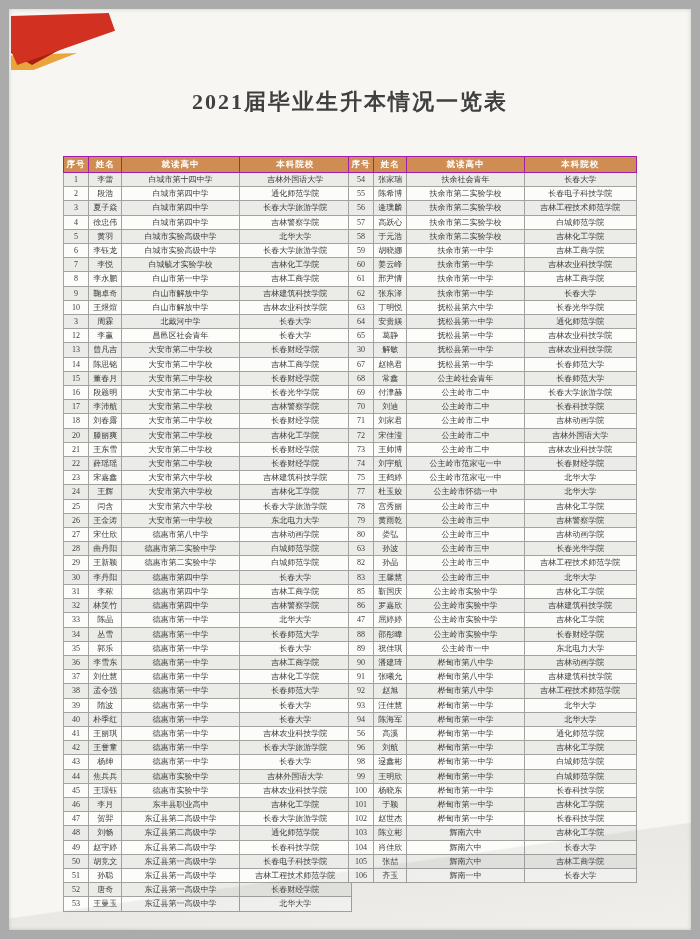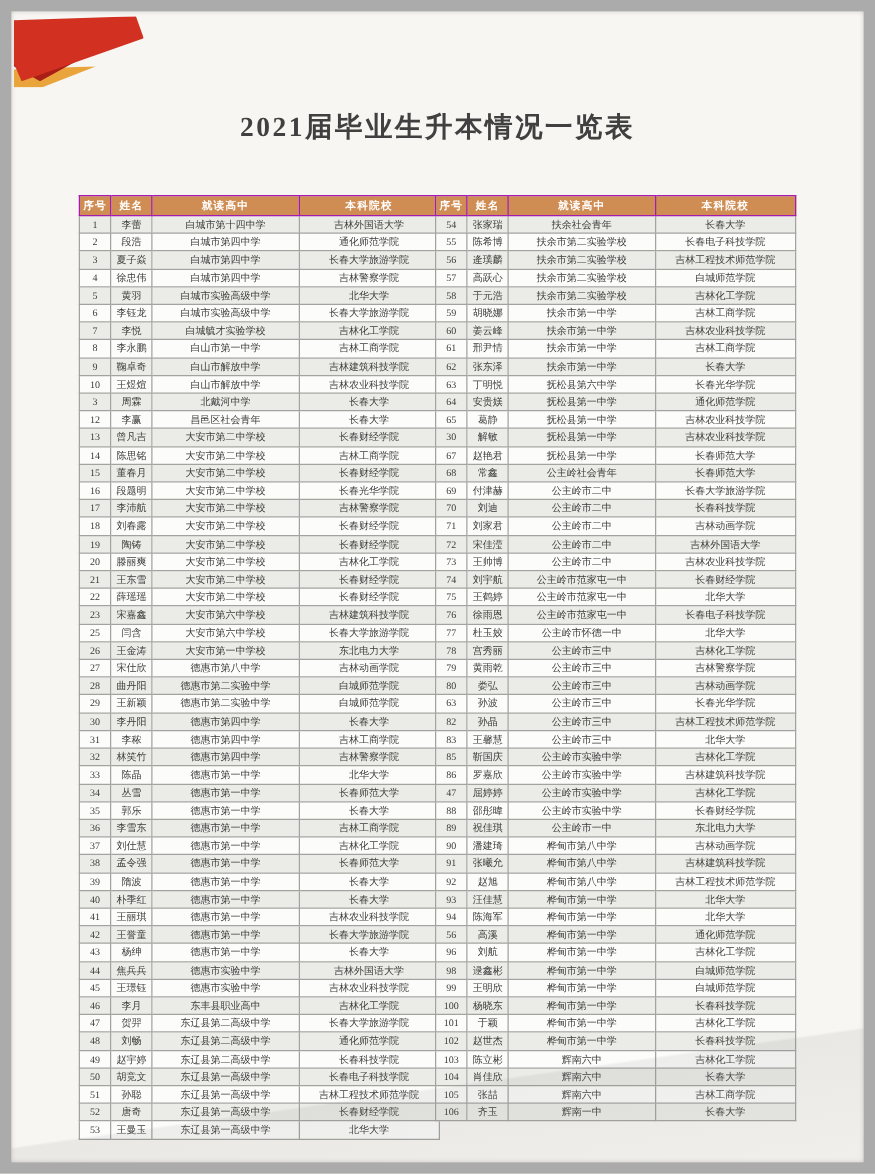--- a/index.html
+++ b/index.html
@@ -208,26 +208,20 @@
             <td>大安市第二中学校</td>
             <td>吉林警察学院</td>
           </tr>
           <tr>
             <td>18</td>
             <td>刘春露</td>
             <td>大安市第二中学校</td>
             <td>长春财经学院</td>
           </tr>
           <tr>
-            <td>19</td>
-            <td>陶铸</td>
-            <td>大安市第二中学校</td>
-            <td>长春财经学院</td>
-          </tr>
-          <tr>
             <td>20</td>
             <td>滕丽爽</td>
             <td>大安市第二中学校</td>
             <td>吉林化工学院</td>
           </tr>
           <tr>
             <td>21</td>
             <td>王东雪</td>
             <td>大安市第二中学校</td>
             <td>长春财经学院</td>
@@ -236,20 +230,26 @@
             <td>22</td>
             <td>薛瑶瑶</td>
             <td>大安市第二中学校</td>
             <td>长春财经学院</td>
           </tr>
           <tr>
             <td>23</td>
             <td>宋嘉鑫</td>
             <td>大安市第六中学校</td>
             <td>吉林建筑科技学院</td>
+          </tr>
+          <tr>
+            <td>24</td>
+            <td>王辉</td>
+            <td>大安市第六中学校</td>
+            <td>吉林化工学院</td>
           </tr>
           <tr>
             <td>25</td>
             <td>闫含</td>
             <td>大安市第六中学校</td>
             <td>长春大学旅游学院</td>
           </tr>
           <tr>
             <td>26</td>
             <td>王金涛</td>
@@ -563,26 +563,20 @@
             <td>公主岭市范家屯一中</td>
             <td>长春财经学院</td>
           </tr>
           <tr>
             <td>75</td>
             <td>王鹤婷</td>
             <td>公主岭市范家屯一中</td>
             <td>北华大学</td>
           </tr>
           <tr>
-            <td>76</td>
-            <td>徐雨恩</td>
-            <td>公主岭市范家屯一中</td>
-            <td>长春电子科技学院</td>
-          </tr>
-          <tr>
             <td>77</td>
             <td>杜玉姣</td>
             <td>公主岭市怀德一中</td>
             <td>北华大学</td>
           </tr>
           <tr>
             <td>78</td>
             <td>宫秀丽</td>
             <td>公主岭市三中</td>
             <td>吉林化工学院</td>

